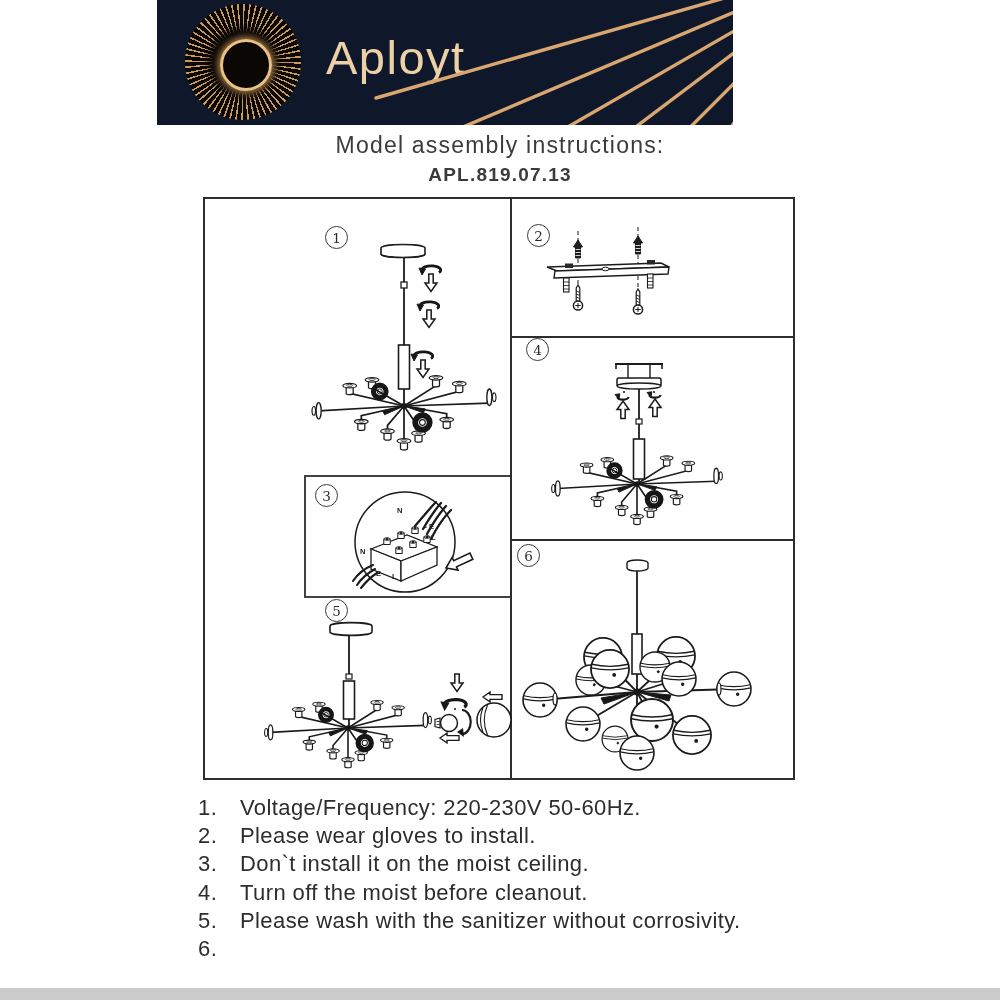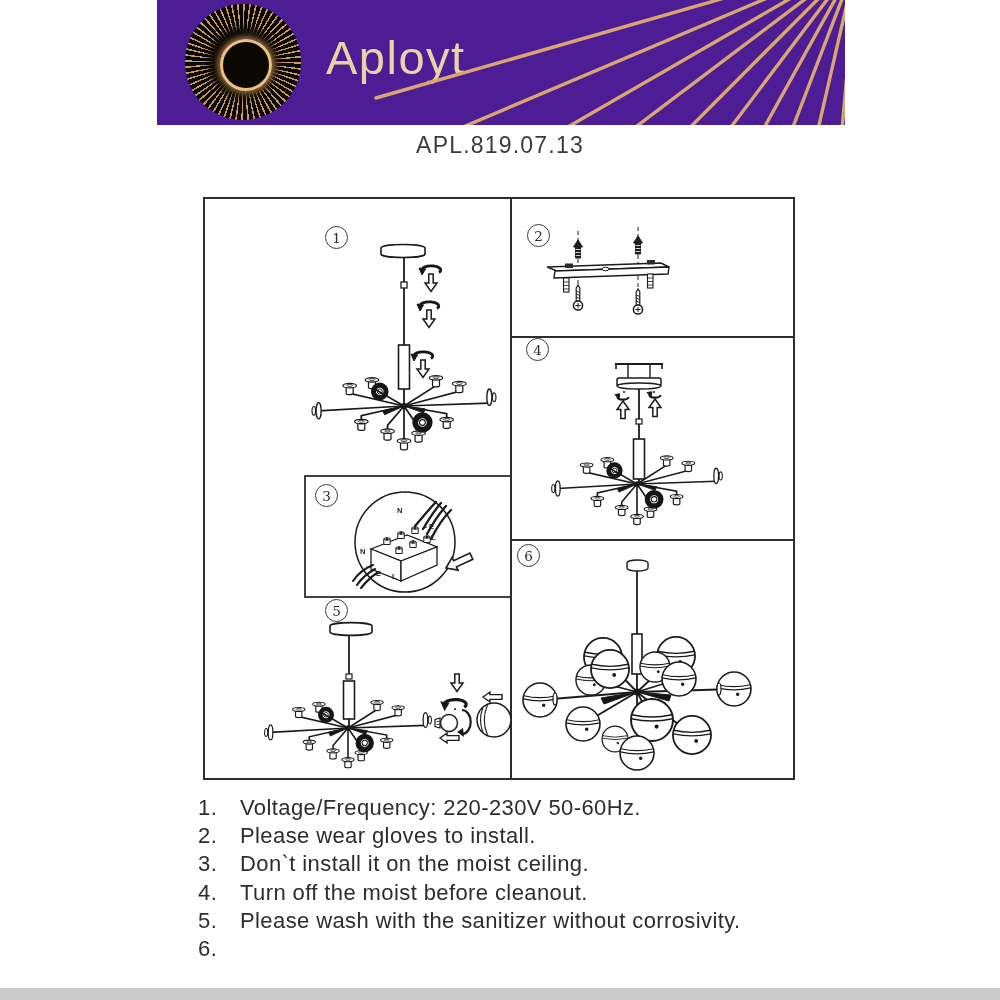--- a/index.html
+++ b/index.html
@@ -1,34 +1,34 @@
 <!DOCTYPE html>
 <html><head>
 <meta charset="utf-8">
 <style>
   html,body{margin:0;padding:0;background:#ffffff;width:1000px;height:1000px;overflow:hidden;
     font-family:"Liberation Sans",sans-serif;}
   .page{position:relative;width:1000px;height:1000px;background:#fff;}
 
   
-  .banner{position:absolute;left:157px;top:0;width:688px;height:125px;background:#4c1d95;overflow:hidden;}
+  .banner{position:absolute;left:157px;top:0;width:576px;height:125px;background:#0f172a;overflow:hidden;}
   .sunburst{position:absolute;left:28px;top:4px;width:116px;height:116px;border-radius:50%;
     background:repeating-conic-gradient(#c99a5e 0deg 1.7deg,#0a0705 1.7deg 6deg);}
   .sunburst-fade{position:absolute;left:28px;top:4px;width:116px;height:116px;border-radius:50%;
     background:radial-gradient(circle,#0a0705 0 36%,rgba(10,7,5,0) 48% 78%,rgba(10,7,5,.55) 96%);}
   .sunburst-ring{position:absolute;left:63px;top:39px;width:46px;height:46px;border-radius:50%;
     border:3px solid #eac086;box-shadow:0 0 7px 2px rgba(220,165,95,.8);}
   .brand{position:absolute;left:169px;top:30px;font-size:47px;font-weight:300;color:#ecd0a6;
     letter-spacing:1.5px;line-height:56px;}
   .rays{position:absolute;left:0;top:0;width:688px;height:125px;}
 
   
   .title-block{position:absolute;left:0;top:131px;width:1000px;text-align:center;color:#3b3b3b;}
   .title-line1{font-size:23px;letter-spacing:1.2px;line-height:29px;}
-  .title-line2{font-size:23px;letter-spacing:1.2px;line-height:29px;}
+  .title-line2{font-size:19px;letter-spacing:1.2px;line-height:29px;font-weight:bold;}
 
   
   .figure{position:absolute;left:203px;top:197px;width:592px;height:583px;border:2px solid #2e2e2e;box-sizing:border-box;}
   .figure svg{position:absolute;left:-2px;top:-2px;}
   .badge{position:absolute;width:23px;height:23px;border:1.6px solid #3a3a3a;border-radius:50%;
     box-sizing:border-box;display:flex;align-items:center;justify-content:center;
     font-family:"DejaVu Serif",serif;font-size:13.5px;color:#2b2b2b;background:#fff;}
 
   
   .list{position:absolute;left:196px;top:794px;width:680px;color:#2d2d2d;}
@@ -58,20 +58,21 @@
         <line x1="700" y1="-40" x2="347" y2="314"></line>
         <line x1="700" y1="-40" x2="301" y2="261"></line>
         <line x1="700" y1="-40" x2="267" y2="210"></line>
         <line x1="700" y1="-40" x2="240" y2="155"></line>
         <line x1="700" y1="-40" x2="219" y2="98"></line>
       </g>
     </svg>
   </div>
 
   <div class="title-block">
+    <div class="title-line1">Model assembly instructions:</div>
     <div class="title-line2">APL.819.07.13</div>
   </div>
 
   <div class="figure">
     <svg width="592" height="583" viewBox="0 0 592 583">
       <defs>
 
         <g id="holder">
           <path d="M-3.6,1.5 L-3.6,8 A3.6,1.2 0 0 0 3.6,8 L3.6,1.5" fill="#fff" stroke="#1b1b1b" stroke-width="1.3"></path>
           <ellipse cx="0" cy="0" rx="7" ry="2.3" fill="#fff" stroke="#1b1b1b" stroke-width="1.3"></ellipse>

